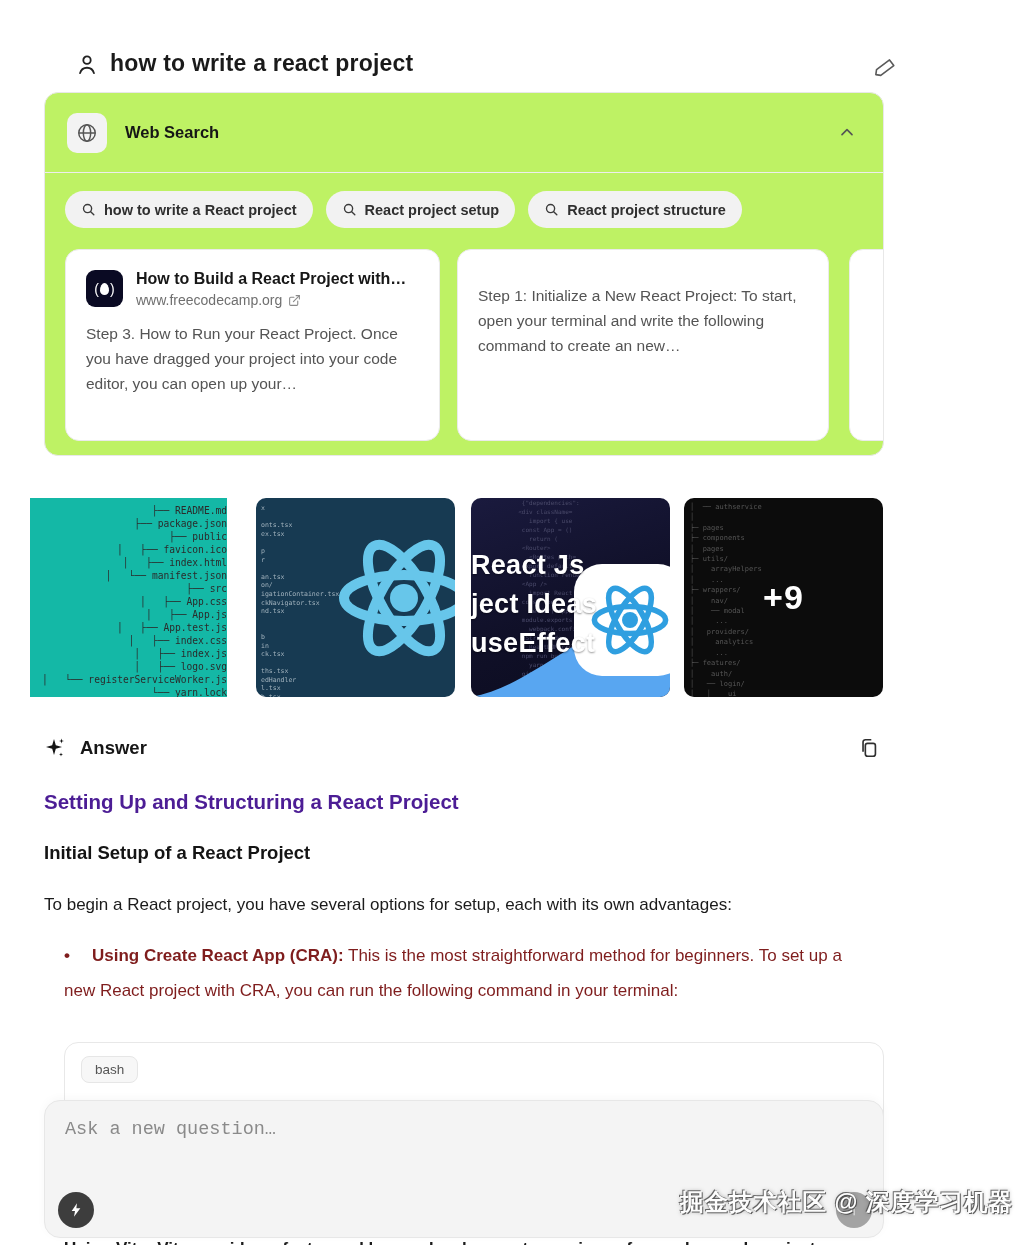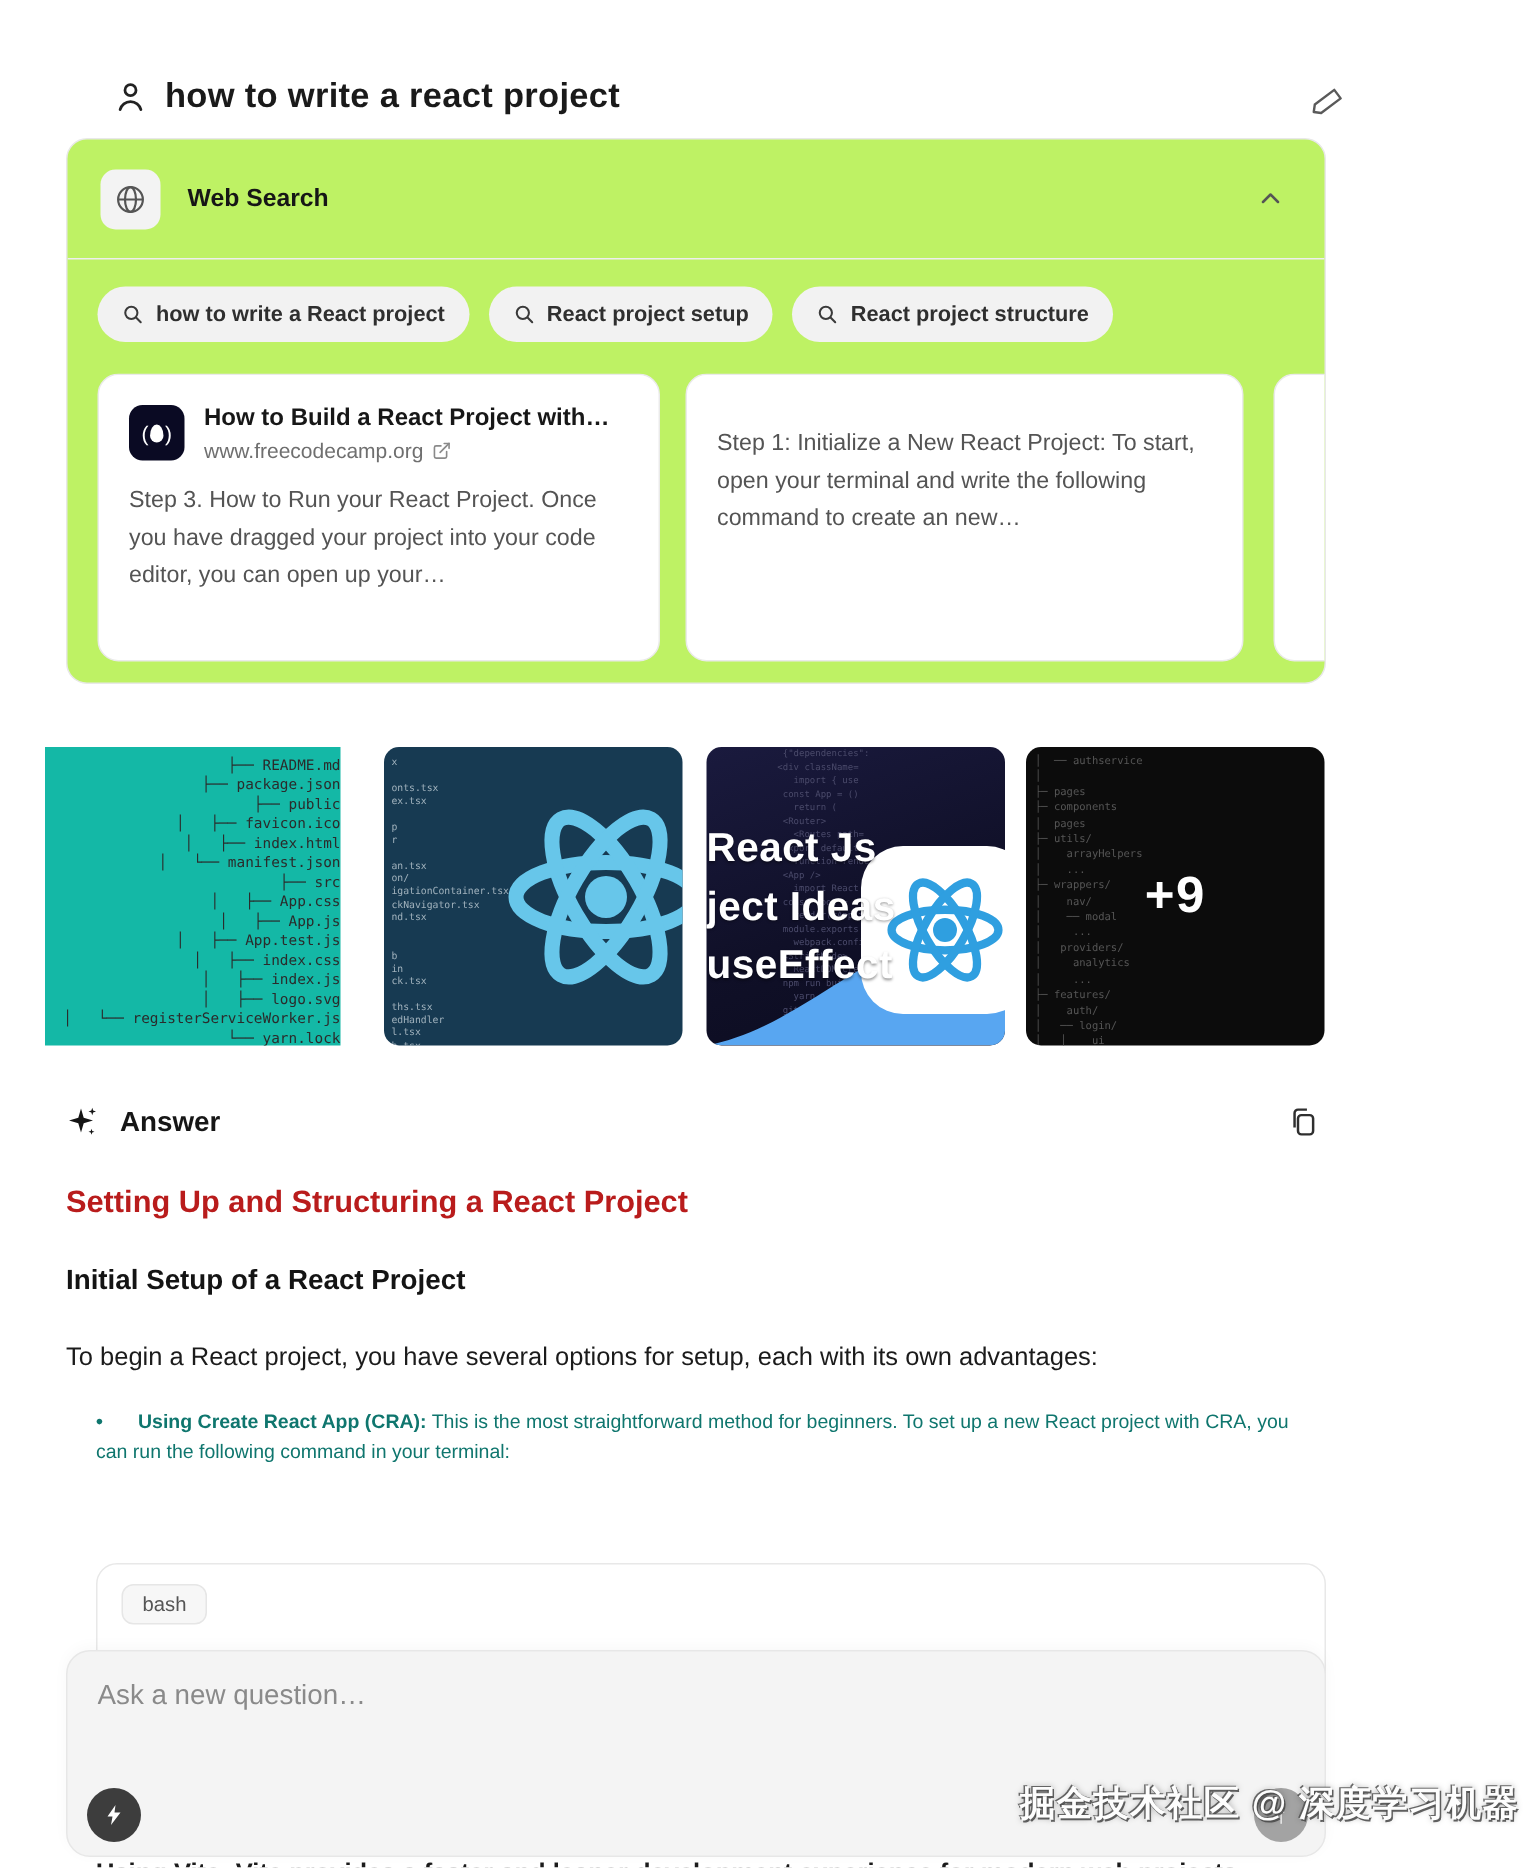--- a/index.html
+++ b/index.html
@@ -60,39 +60,39 @@
   .tile-more { left:656px; width:199px; background:#0c0c0c; }
   .more-tree { position:absolute; left:6px; top:4px; font-family:"DejaVu Sans Mono","Liberation Mono",monospace;
     font-size:7px; line-height:10.4px; color:#565656; white-space:pre; }
   .more-count { position:absolute; left:0; top:0; width:100%; height:100%; display:flex; align-items:center;
     justify-content:center; font-size:34px; font-weight:600; color:#fff; letter-spacing:1px; }
 
   
   .answer-head { left:16px; top:733px; width:840px; height:30px; display:flex; align-items:center; }
   .answer-label { margin-left:12px; font-size:18.5px; font-weight:600; color:#161616; }
   .copy-btn { margin-left:auto; background:none; border:none; cursor:pointer; width:26px; height:26px; }
-  .h2 { left:16px; top:790px; font-size:20.5px; font-weight:700; color:#b91c1c; }
+  .h2 { left:16px; top:790px; font-size:20.5px; font-weight:700; color:#4c1d95; }
   .h3 { left:16px; top:842px; font-size:18.5px; font-weight:700; color:#141414; }
   .para { left:16px; top:891px; width:840px; font-size:17px; line-height:28px; color:#1b1b1b; }
-  .bullet-item { left:36px; top:938px; width:812px; font-size:13px; line-height:20px; color:#0f766e; }
+  .bullet-item { left:36px; top:938px; width:812px; font-size:17px; line-height:35px; color:#7f1d1d; }
   .bullet-dot { display:inline-block; width:28px; font-weight:700; }
   .bold { font-weight:700; }
 
   
   .code-card { left:36px; top:1042px; width:820px; height:190px; border:1px solid #e8e8e8;
     border-radius:14px; background:#fff; }
   .lang-pill { position:absolute; left:16px; top:13px; padding:5px 13px; background:#f7f7f7;
     border:1px solid #e6e6e6; border-radius:8px; font-size:13.5px; color:#555; }
 
   
   .composer { left:16px; top:1100px; width:840px; height:138px; background:#f4f4f4;
     border:1px solid #e7e7e7; border-radius:16px; box-shadow:0 -2px 10px rgba(0,0,0,.03); }
   .composer-input { position:absolute; left:20px; top:18px; width:640px; background:transparent;
     border:none; outline:none; font-size:18.5px; color:#a16207;
-    font-family:Liberation Sans, sans-serif; }
+    font-family:Liberation Mono, monospace; }
   .composer-input::placeholder { color:#8a8a8a; opacity:1; }
   .bolt-btn { position:absolute; left:13px; top:91px; width:36px; height:36px; border-radius:50%;
     background:#3d3d3d; border:none; cursor:pointer; display:flex; align-items:center; justify-content:center; }
   .send-btn { position:absolute; left:791px; top:91px; width:36px; height:36px; border-radius:50%;
     background:#a3a3a3; border:none; cursor:pointer; display:flex; align-items:center; justify-content:center;
     color:#fff; font-size:17px; font-weight:700; }
 
   .watermark { left:652px; top:1186px; font-size:23.5px; font-weight:700; color:#fdfdfd; letter-spacing:1px;
     text-shadow:-1px -1px 0 rgba(80,80,80,.85), 1px 1px 0 rgba(70,70,70,.85), 0 0 4px rgba(0,0,0,.35);
     pointer-events:none; }

